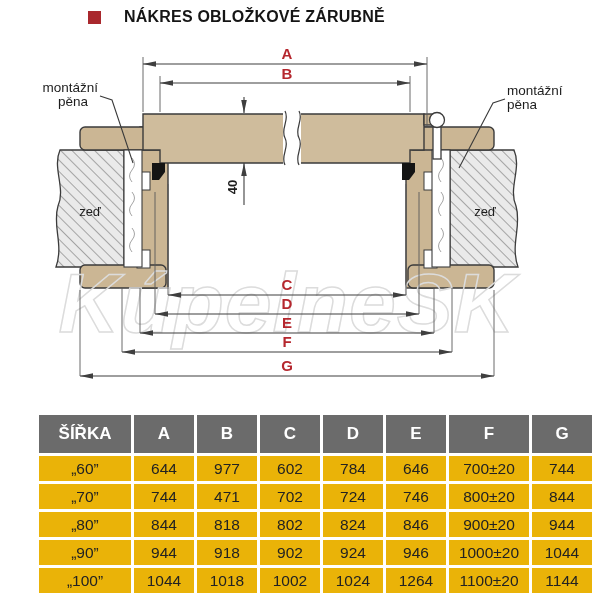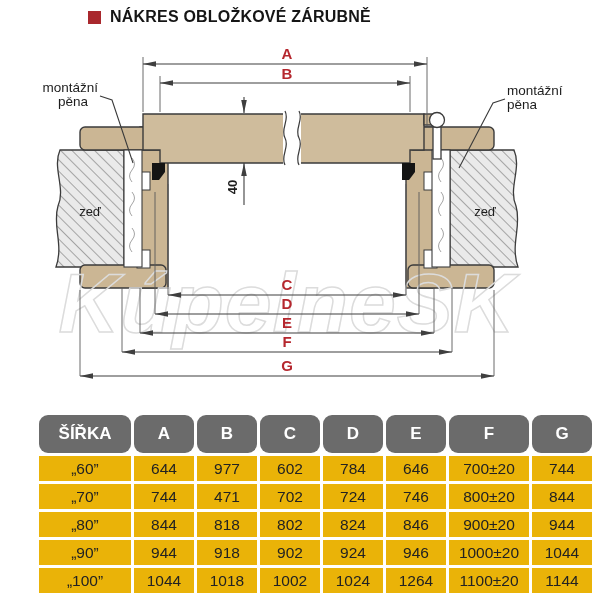--- a/index.html
+++ b/index.html
@@ -1,20 +1,20 @@
 <!DOCTYPE html>
 <html><head>
 <meta charset="utf-8">
 <style>
   html,body{margin:0;padding:0;background:#fff;width:600px;height:600px;overflow:hidden;
             font-family:"Liberation Sans",sans-serif;}
   .stage{position:relative;width:600px;height:600px;background:#fff;}
 
   
-  .title-row{position:absolute;top:8px;left:88px;display:flex;align-items:center;gap:9px;}
+  .title-row{position:absolute;top:8px;left:88px;display:flex;align-items:center;gap:23px;}
   .title-bullet{width:13px;height:13px;background:#a9282d;flex:0 0 auto;}
   .title-text{font-size:16px;font-weight:bold;color:#151515;letter-spacing:.2px;white-space:nowrap;}
 
   
   svg#diagram{position:absolute;top:0;left:0;}
   .wood{fill:#cbb694;stroke:#3b3b3b;stroke-width:1.4;}
   .door{fill:#cfbc9c;stroke:#3b3b3b;stroke-width:1.4;}
   .wall{fill:url(#hatch);stroke:#3b3b3b;stroke-width:1.3;}
   .foam{fill:#ffffff;stroke:#3b3b3b;stroke-width:1.1;}
   .groove{fill:#ffffff;stroke:#3b3b3b;stroke-width:1;}
@@ -31,21 +31,21 @@
   .wallword{fill:#1d1d1d;font-size:13px;text-anchor:middle;font-family:"Liberation Sans",sans-serif;}
   .thick{fill:#1d1d1d;font-size:13px;font-weight:bold;text-anchor:middle;
          font-family:"Liberation Sans",sans-serif;}
   .wm{fill:none;stroke:#dcdcdc;stroke-width:1.5;font-style:italic;font-weight:bold;font-size:84px;
       text-anchor:middle;font-family:"Liberation Sans",sans-serif;letter-spacing:1px;}
 
   
   .dim-table{position:absolute;left:36px;top:412px;border-collapse:separate;border-spacing:3px;}
   .dim-table .cell{text-align:center;vertical-align:middle;}
   .dim-table .head-cell{background:#6b6b6b;color:#ffffff;font-size:17px;font-weight:bold;
-                        height:38px;padding:0 2px;border-radius:9px;}
+                        height:38px;padding:0 2px;}
   .dim-table .label-cell,.dim-table .val-cell{background:#eab308;color:#222;font-size:15.5px;
                         height:25px;padding:0 2px;}
 </style>
 </head>
 <body>
 
 <div class="stage">
 
   <div class="title-row">
     <div class="title-bullet"></div>

